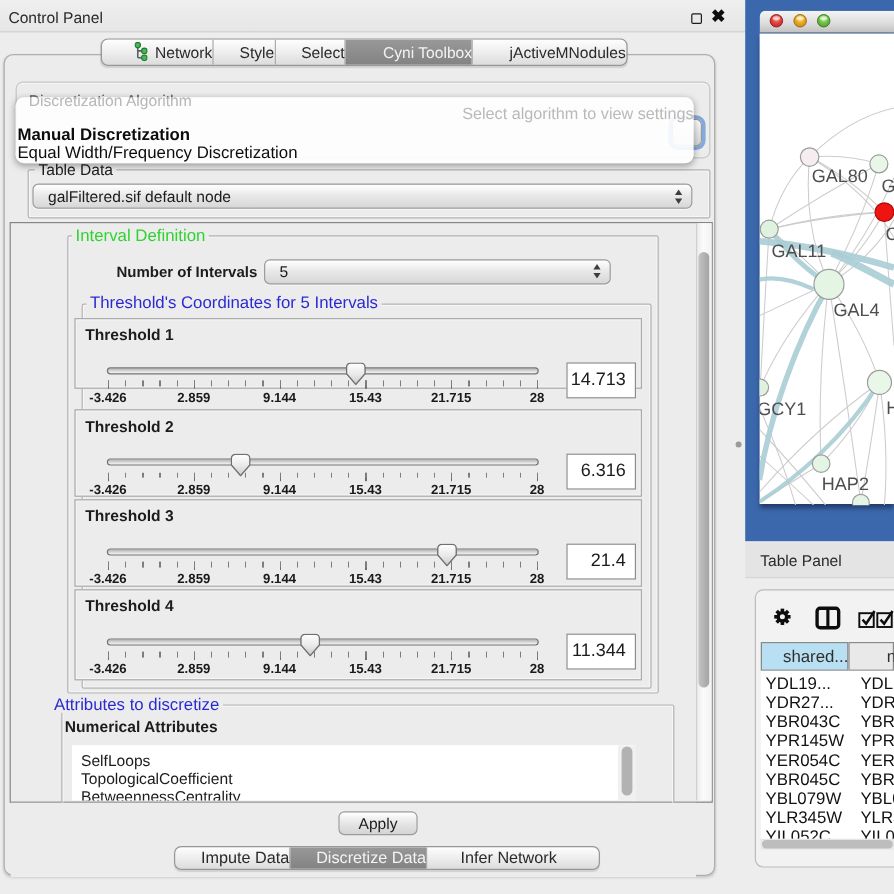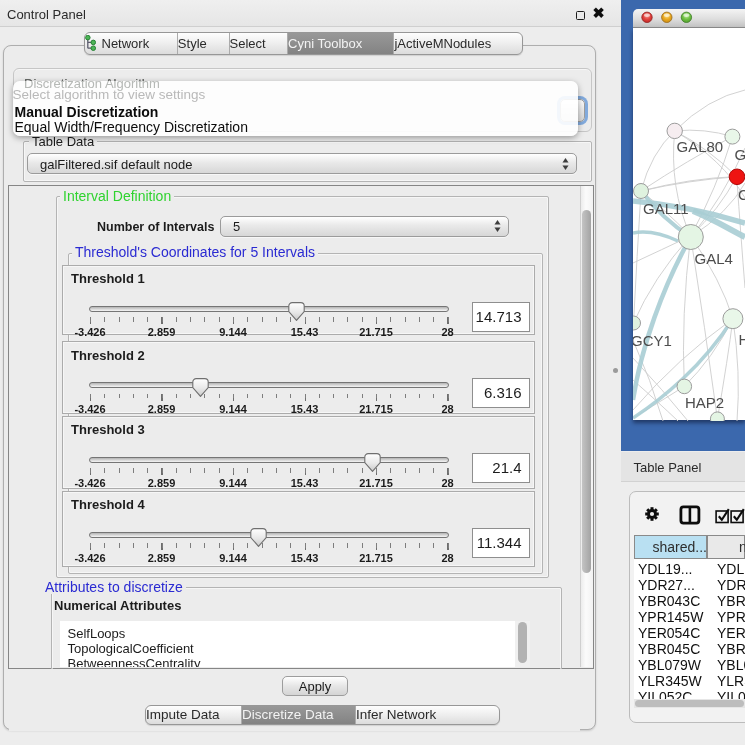--- a/index.html
+++ b/index.html
@@ -13,21 +13,21 @@
 .bold{font-weight:bold}
 .tpanel{position:absolute;left:62px;width:473px;border:1px solid #ababab;background:#ececec;box-shadow:inset 0 0 0 1px rgba(255,255,255,.5)}
 .ttitle{position:absolute;left:8px;top:5.5px;font-weight:bold}
 .track{position:absolute;left:25.5px;top:40px;width:360px;height:6px;border:1px solid #757575;border-radius:3px;background:linear-gradient(#b3b3b3,#d9d9d9 55%,#f5f5f5)}
 .minor{position:absolute;left:27px;top:51.5px;width:359px;height:4.5px;background:repeating-linear-gradient(to right,#7d7d7d 0 1px,transparent 1px 14.3px)}
 .major{position:absolute;left:27px;top:51.5px;width:359px;height:7px;background:repeating-linear-gradient(to right,#6e6e6e 0 1px,transparent 1px 71.5px)}
 .tlab{position:absolute;top:60.5px;font-size:11px;font-weight:bold;transform:translateX(-50%);color:#1a1a1a;white-space:nowrap}
 .thumb{position:absolute;top:36px;width:17px;height:19px}
 .vbox{position:absolute;left:408.5px;top:36px;width:58px;height:30px;border:1px solid #8e8e8e;background:#fff;font-size:15px;text-align:right;line-height:28px;padding-right:7px}
 .tabgrp{position:absolute;z-index:10;height:23px;border:1px solid #979797;border-radius:6px;background:linear-gradient(#fefefe,#ececec 55%,#dcdcdc);box-shadow:0 1px 1px rgba(0,0,0,.12);display:flex;overflow:hidden}
-.tabseg{height:100%;display:flex;align-items:center;justify-content:flex-start;border-right:1px solid #ababab;color:#2a2a2a;white-space:nowrap}
+.tabseg{height:100%;display:flex;align-items:center;justify-content:flex-end;border-right:1px solid #ababab;color:#2a2a2a;white-space:nowrap}
 .tabseg:last-child{border-right:none}
 .tabsel{background:linear-gradient(#989898,#838383);color:#f3f3f3}
 .row{position:absolute;white-space:nowrap;font-size:14px;color:#111}
 </style></head><body>
 <div id="root">
 <svg width="0" height="0" style="position:absolute">
       <defs>
 <linearGradient id="thg" x1="0" y1="0" x2="0" y2="1">
           <stop offset="0" stop-color="#ffffff"></stop>
           <stop offset="0.55" stop-color="#e8e8e8"></stop>
@@ -103,21 +103,21 @@
       <span class="txt">5</span>
 <svg class="arr" width="7" height="12" viewBox="0 0 7 12">
         <path d="M3.5 0 L6.5 4.5 L0.5 4.5 Z" fill="#3d3d3d"></path>
         <path d="M3.5 12 L6.5 7.5 L0.5 7.5 Z" fill="#3d3d3d"></path>
       </svg>
     </div>
 
 <div class="group" style="left:68px;top:252.5px;width:475px;height:321px"></div>
 <div class="gtitle" style="left:72px;top:246px;color:#2a2ad2;font-size:14px">Threshold's Coordinates for 5 Intervals</div>
 
-<div class="tpanel" style="top:264.6px;height:70px">
+<div class="tpanel" style="top:264.6px;height:59px">
  <div class="ttitle">Threshold 1</div>
  <div class="track"></div>
  <div class="major"></div>
  <div class="minor"></div>
  <div class="tlab" style="left:27px">-3.426</div>
  <div class="tlab" style="left:98.5px">2.859</div>
  <div class="tlab" style="left:170px">9.144</div>
  <div class="tlab" style="left:241.5px">15.43</div>
  <div class="tlab" style="left:313px">21.715</div>
  <div class="tlab" style="left:384.5px">28</div>
@@ -312,19 +312,19 @@
 
 <div class="abs" style="left:633.5px;top:558.5px;width:111.5px;height:140.5px;background:#fff;overflow:hidden">
  <div class="row" style="left:4.5px;top:2px;line-height:16px">YDL19...<br>YDR27...<br>YBR043C<br>YPR145W<br>YER054C<br>YBR045C<br>YBL079W<br>YLR345W<br>YIL052C</div>
  <div class="row" style="left:83.5px;top:2px;line-height:16px">YDL1<br>YDR2<br>YBR0<br>YPR1<br>YER0<br>YBR0<br>YBL0<br>YLR3<br>YIL0</div>
 </div>
 
 <div class="abs" style="left:633.5px;top:699px;width:111.5px;height:9px;background:#e6e6e6"></div>
 <div class="abs" style="left:634.5px;top:700px;width:109px;height:7px;border-radius:4px;background:#bdbdbd"></div>
 
 <div class="abs" style="left:12.5px;top:81px;width:565.5px;height:55px;background:rgba(255,255,255,0.90);border-radius:7px;box-shadow:0 2px 6px rgba(0,0,0,.35)">
- <div style="position:absolute;left:0;right:0;top:6px;text-align:left;color:#b9b9b9;font-size:13.5px">Select algorithm to view settings</div>
+ <div style="position:absolute;left:0;right:0;top:6px;text-align:right;color:#b9b9b9;font-size:13.5px">Select algorithm to view settings</div>
  <div style="position:absolute;left:2px;top:22.5px;font-weight:bold;font-size:14px;color:#0c0c0c">Manual Discretization</div>
  <div style="position:absolute;left:2px;top:38px;font-size:14px;color:#0c0c0c">Equal Width/Frequency Discretization</div>
 </div>
 <div class="abs" style="left:24px;top:76px;color:rgba(138,143,138,.55)">Discretization Algorithm</div>
 
 </div>
 
 </body></html>

